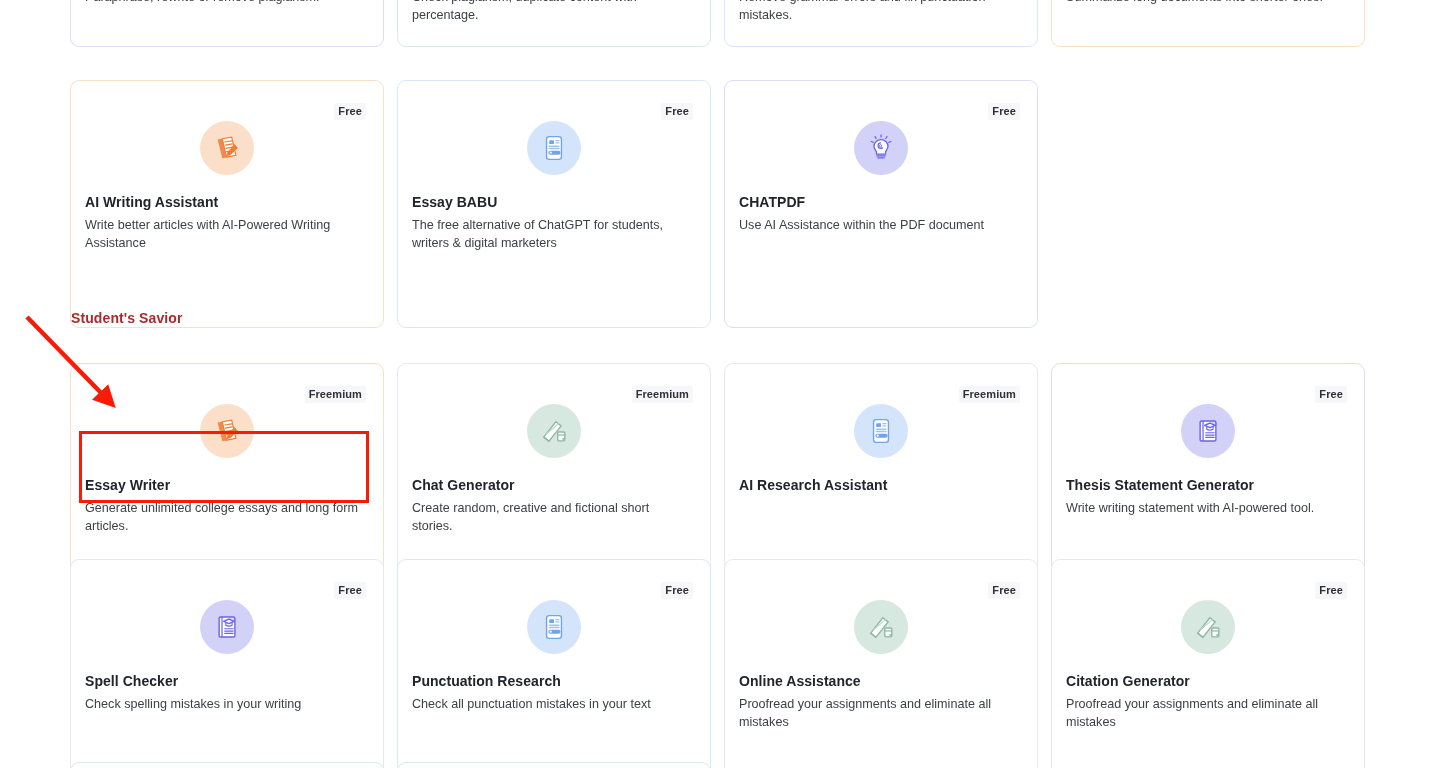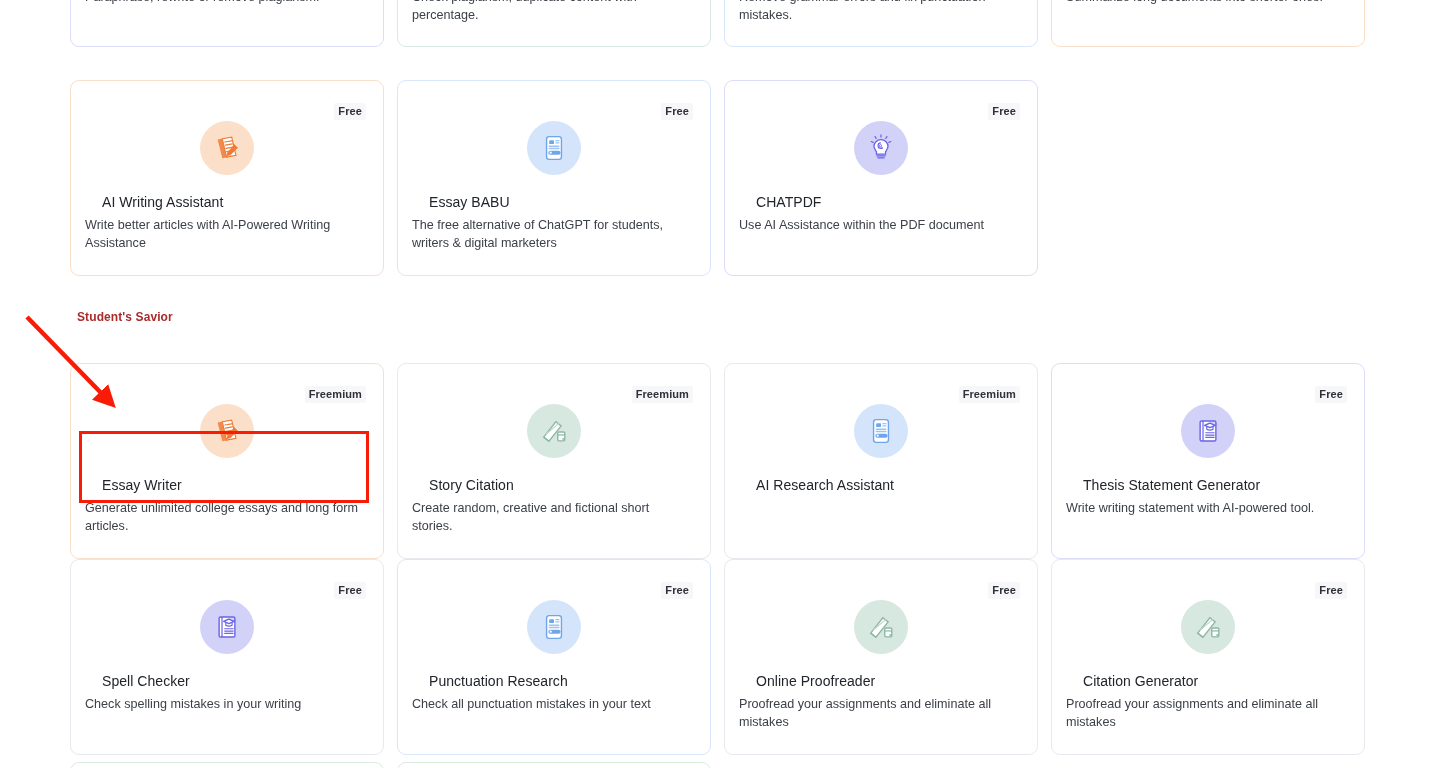--- a/index.html
+++ b/index.html
@@ -22,21 +22,21 @@
     width: 1295px;
     display: grid;
     grid-template-columns: repeat(4, 314px);
     column-gap: 13px;
   }
 
   
   .card {
     position: relative;
     width: 314px;
-    height: 196px;
+    height: 248px;
     background: #ffffff;
     border: 1px solid #e6e8ec;
     border-radius: 9px;
     padding: 0;
   }
   .card.orange  { border-color: #fadfc8; }
   .card.blue    { border-color: #d8e7fb; }
   .card.purple  { border-color: #dcdcfb; }
   .card.green   { border-color: #d9eae1; }
   .card.grey    { border-color: #e7e9ee; }
@@ -66,24 +66,23 @@
   .icon-wrap.c-blue   { background: #d4e5fb; }
   .icon-wrap.c-purple { background: #d2d2f9; }
   .icon-wrap.c-green  { background: #d6e8e0; }
   .icon-wrap svg { display: block; }
 
   .card-title {
     position: absolute;
     left: 14px;
     top: 113px;
     font-size: 14px;
-    font-weight: 400;
+    font-weight: 700;
     color: #21242b;
     letter-spacing: .05px;
-    margin-left: 17px;
   }
   .card-desc {
     position: absolute;
     left: 14px; right: 20px;
     top: 135px;
     font-size: 12.6px;
     line-height: 18px;
     color: #3c4149;
   }
 
@@ -91,23 +90,23 @@
   .row-top {
     top: -148px;
   }
   .row-bottom {
     top: 762px;
   }
 
   
   .section-title {
     position: absolute;
-    left: 77px;
+    left: 71px;
     top: 310px;
-    font-size: 12px;
+    font-size: 14px;
     font-weight: 700;
     color: #a82c2c;
     letter-spacing: .1px;
   }
 
   
   .annotation-arrow {
     position: absolute;
     left: 0; top: 295px;
     width: 160px; height: 130px;
@@ -210,21 +209,21 @@
         <div class="icon-wrap c-green">
           <svg width="30" height="30" viewBox="0 0 32 32" fill="none">
       <path d="M5 22.5 L18 6.2 L23.6 10.6 L10.6 26.9 Z" stroke="#8fb7a8" stroke-width="1.5" fill="#ffffff"></path>
       <path d="M5 22.5 L10.6 26.9" stroke="#8fb7a8" stroke-width="1.4"></path>
       <path d="M7.4 19.5 L21.2 7.9" stroke="#bcd6cb" stroke-width="1.2"></path>
       <rect x="20" y="17" width="7.5" height="9.5" rx="1.2" stroke="#8fb7a8" stroke-width="1.5" fill="#ffffff"></rect>
       <path d="M20 20.2 L27.5 20.2" stroke="#8fb7a8" stroke-width="1.3"></path>
       <circle cx="25.8" cy="24.5" r="1" fill="#8fb7a8"></circle>
     </svg>
         </div>
-        <div class="card-title">Story Citation</div>
+        <div class="card-title">Chat Generator</div>
         <div class="card-desc">Create random, creative and fictional short stories.</div>
       </div>
       <div class="card grey">
         <div class="badge">Freemium</div>
         <div class="icon-wrap c-blue">
           <svg width="28" height="28" viewBox="0 0 32 32" fill="none">
       <rect x="7.5" y="3" width="17" height="26" rx="3" stroke="#6fa5ea" stroke-width="1.6" fill="#ffffff"></rect>
       <rect x="10.5" y="7" width="5.5" height="4.5" rx="1" fill="#6fa5ea"></rect>
       <path d="M18.2 7.6 L21.6 7.6 M18.2 10.2 L21.6 10.2" stroke="#9cc4f2" stroke-width="1.5" stroke-linecap="round"></path>
       <path d="M10.6 14 L21.6 14 M10.6 16.6 L21.6 16.6" stroke="#9cc4f2" stroke-width="1.5" stroke-linecap="round"></path>
@@ -287,21 +286,21 @@
         <div class="icon-wrap c-green">
           <svg width="30" height="30" viewBox="0 0 32 32" fill="none">
       <path d="M5 22.5 L18 6.2 L23.6 10.6 L10.6 26.9 Z" stroke="#8fb7a8" stroke-width="1.5" fill="#ffffff"></path>
       <path d="M5 22.5 L10.6 26.9" stroke="#8fb7a8" stroke-width="1.4"></path>
       <path d="M7.4 19.5 L21.2 7.9" stroke="#bcd6cb" stroke-width="1.2"></path>
       <rect x="20" y="17" width="7.5" height="9.5" rx="1.2" stroke="#8fb7a8" stroke-width="1.5" fill="#ffffff"></rect>
       <path d="M20 20.2 L27.5 20.2" stroke="#8fb7a8" stroke-width="1.3"></path>
       <circle cx="25.8" cy="24.5" r="1" fill="#8fb7a8"></circle>
     </svg>
         </div>
-        <div class="card-title">Online Proofreader</div>
+        <div class="card-title">Online Assistance</div>
         <div class="card-desc">Proofread your assignments and eliminate all mistakes</div>
       </div>
       <div class="card grey">
         <div class="badge">Free</div>
         <div class="icon-wrap c-green">
           <svg width="30" height="30" viewBox="0 0 32 32" fill="none">
       <path d="M5 22.5 L18 6.2 L23.6 10.6 L10.6 26.9 Z" stroke="#8fb7a8" stroke-width="1.5" fill="#ffffff"></path>
       <path d="M5 22.5 L10.6 26.9" stroke="#8fb7a8" stroke-width="1.4"></path>
       <path d="M7.4 19.5 L21.2 7.9" stroke="#bcd6cb" stroke-width="1.2"></path>
       <rect x="20" y="17" width="7.5" height="9.5" rx="1.2" stroke="#8fb7a8" stroke-width="1.5" fill="#ffffff"></rect>

